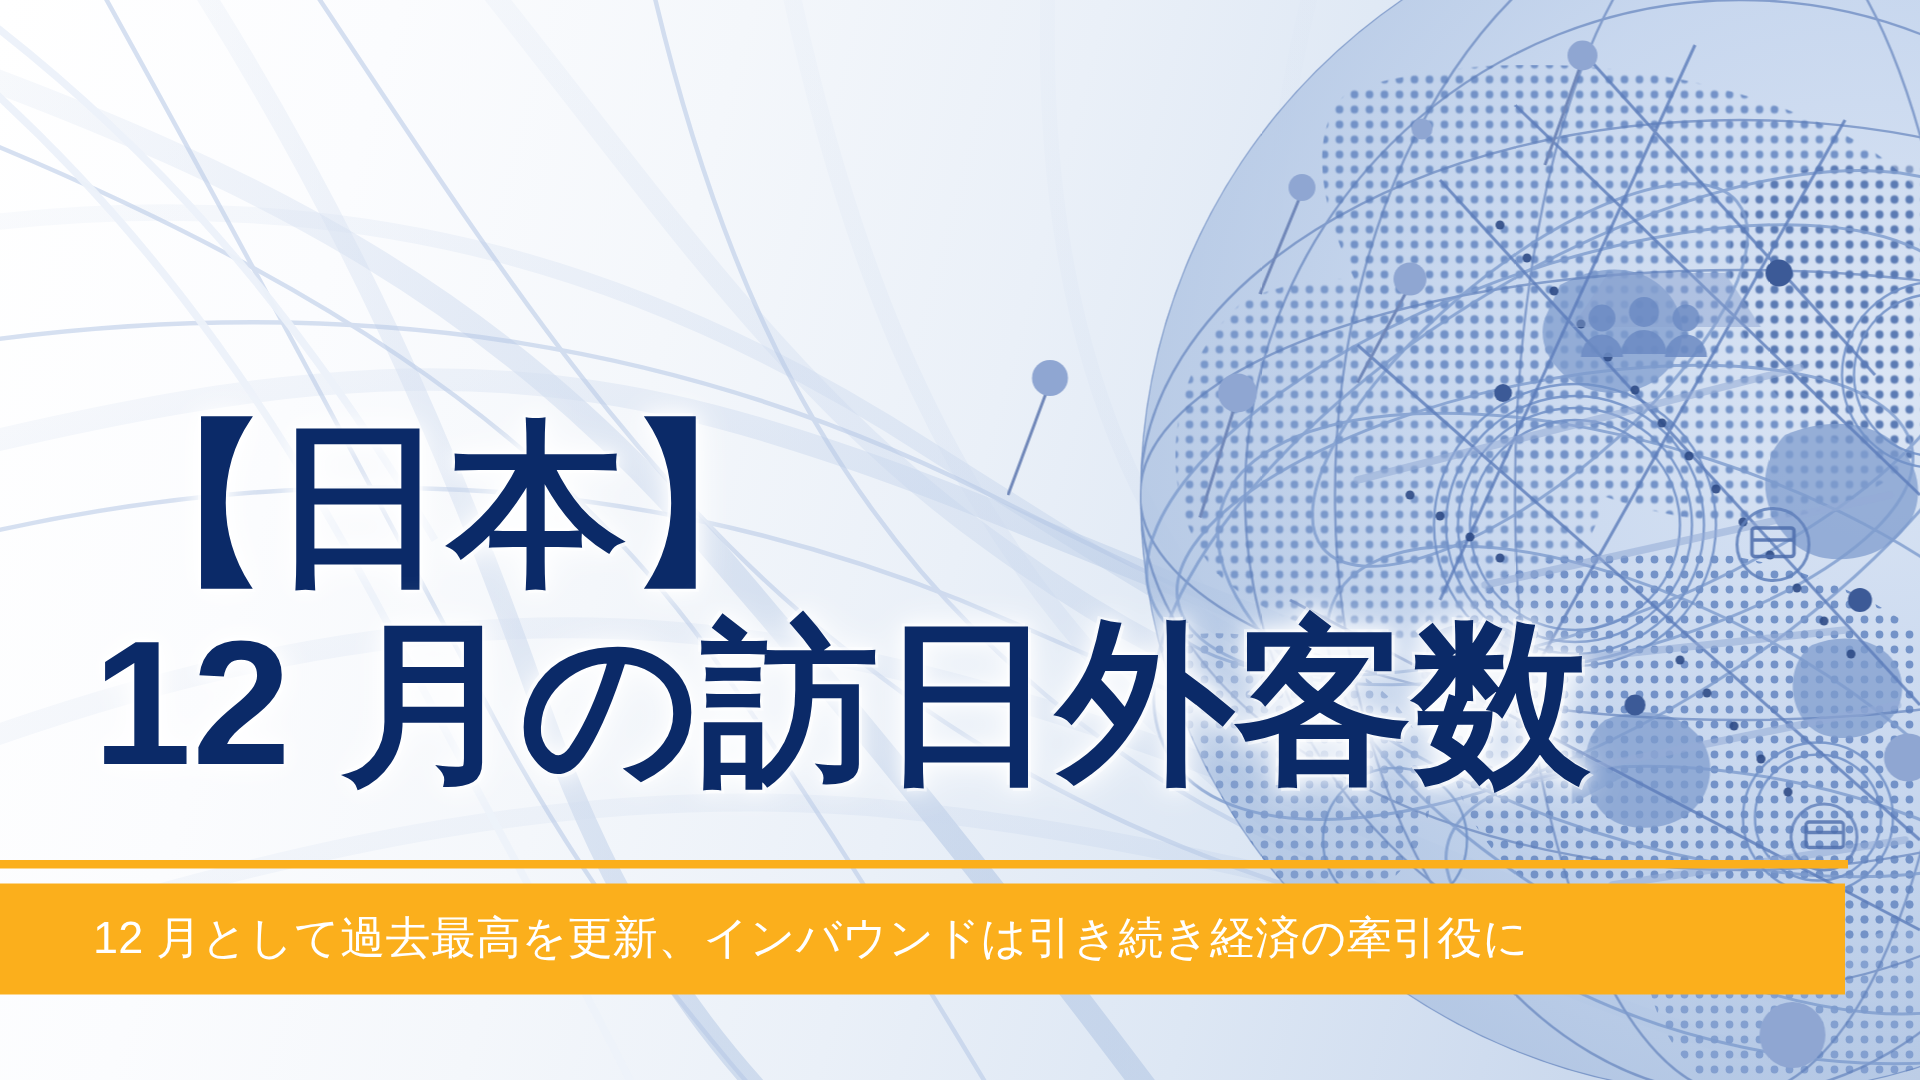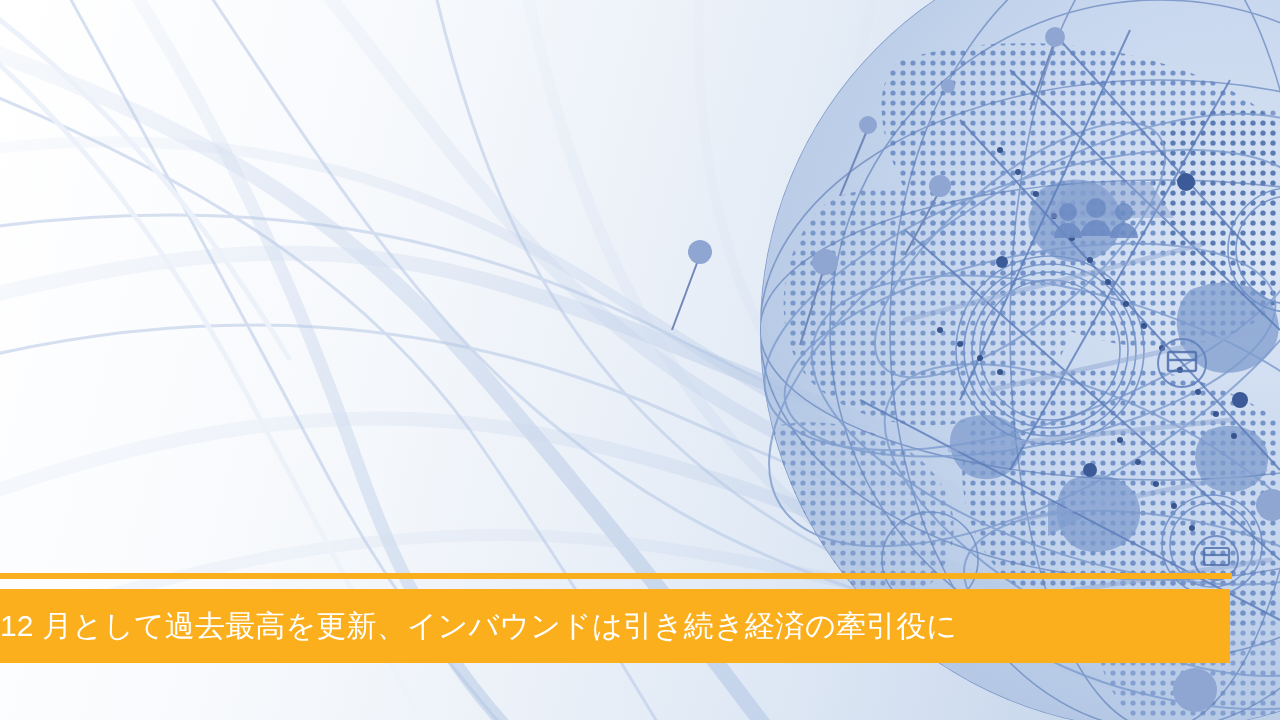--- a/index.html
+++ b/index.html
@@ -96,20 +96,21 @@
     background:#FBAF1C;
     z-index:28;
     display:flex;
     align-items:center;
   }
   #subtitle-text {
     color:#ffffff;
     font-size:30px;
     font-weight:400;
     letter-spacing:0.005em;
+    padding-left:62px;
     white-space:nowrap;
     line-height:1;
   }
 </style>
 </head>
 <body>
 
 <div id="stage">
 
   <svg class="bg-layer web-svg" viewBox="0 0 1280 720" preserveAspectRatio="none" aria-hidden="true">
@@ -320,20 +321,24 @@
     <g opacity="0.8">
       <circle cx="1216" cy="558" r="22" fill="none" stroke="#5f7fba" stroke-width="2"></circle>
       <rect x="1204" y="548" width="25" height="17" rx="2" fill="none" stroke="#4c6cab" stroke-width="2.2"></rect>
       <line x1="1204" y1="555" x2="1229" y2="555" stroke="#4c6cab" stroke-width="2.2"></line>
     </g>
     <g opacity="0.7">
       <path d="M1048,500 l34,18 l-34,18 z" fill="#7f9cce"></path>
     </g>
   </svg>
 
+  <div id="headline">
+    <div class="title-line" id="title-line-1">【日本】</div>
+    <div class="title-line" id="title-line-2">12 月の訪日外客数</div>
+  </div>
 
   <div id="accent-rule"></div>
 
   <div id="subtitle-band">
     <span id="subtitle-text">12 月として過去最高を更新、インバウンドは引き続き経済の牽引役に</span>
   </div>
 
 </div>
 
 </body></html>

